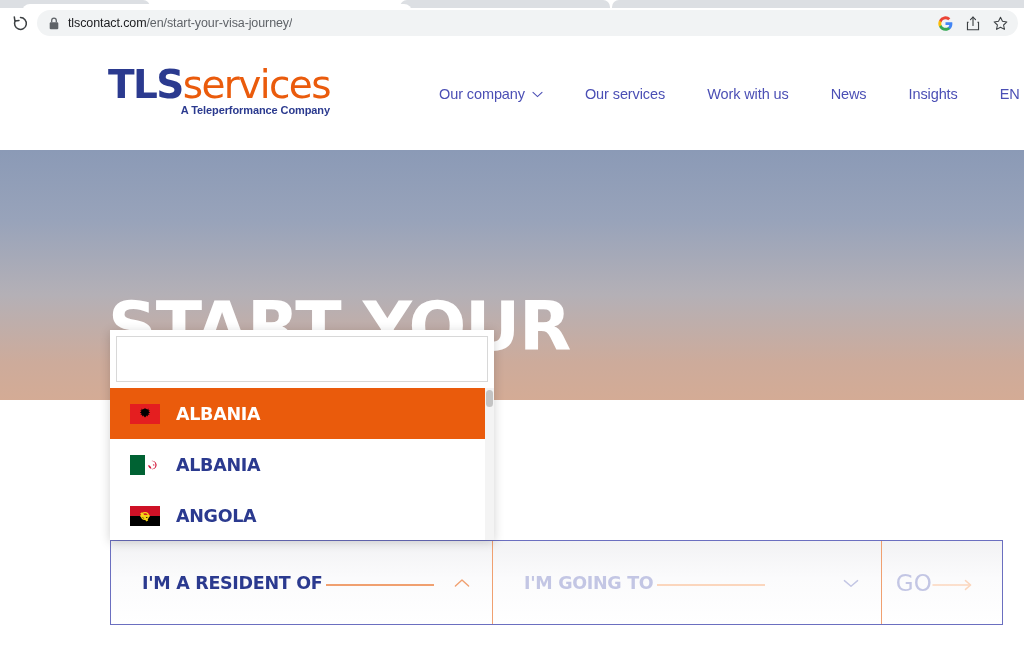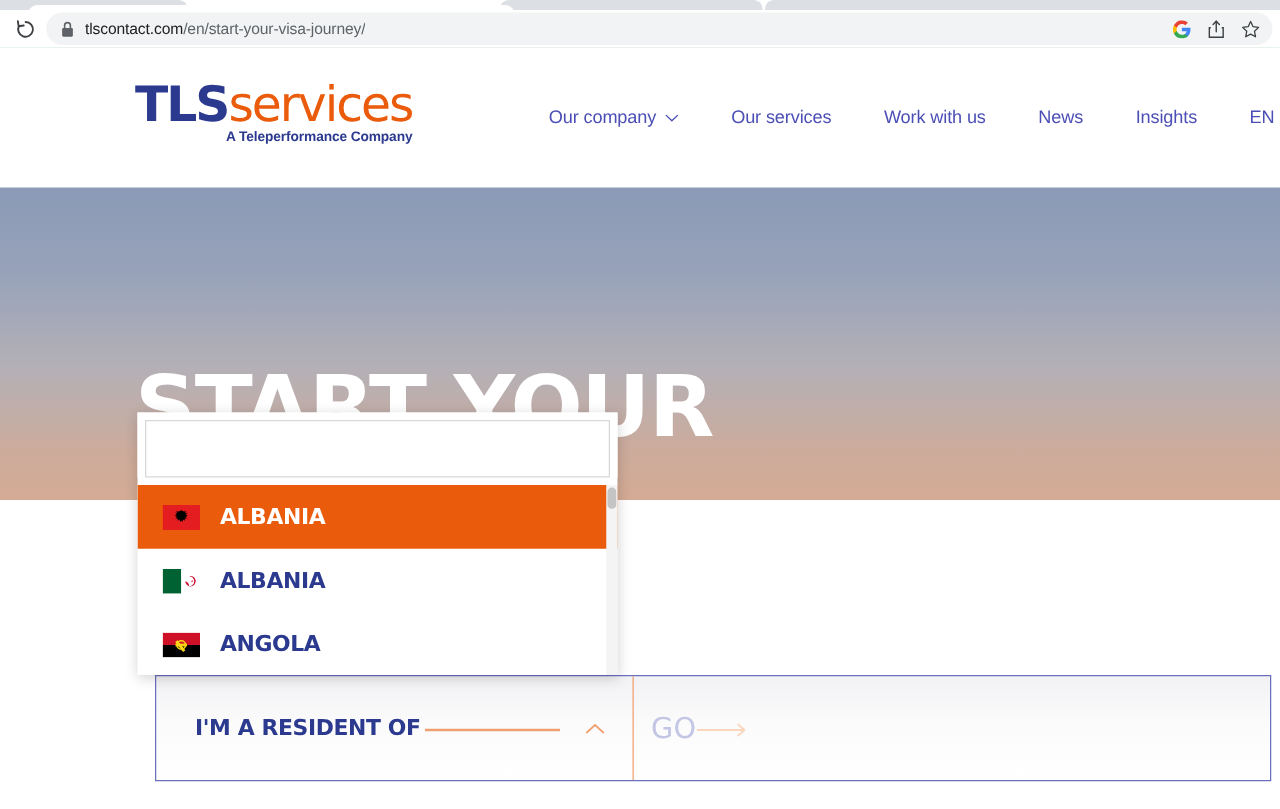--- a/index.html
+++ b/index.html
@@ -206,21 +206,21 @@
     position: absolute;
     top: 2px; left: 1px;
     width: 7px; height: 17px;
     background: #c4c4c4;
     border-radius: 4px;
   }
 
   
   .selector-bar {
     position: absolute;
-    left: 124px; top: 502px;
+    left: 110px; top: 502px;
     width: 893px; height: 85px;
     background: linear-gradient(to bottom, #f2f2f4 0%, #fbfbfc 45%, #ffffff 100%);
     border: 1px solid #6b6fc0;
     display: flex;
     z-index: 10;
   }
   .sel-cell {
     height: 100%;
     display: flex; align-items: center;
     position: relative;
@@ -424,20 +424,31 @@
         <span>I'M A RESIDENT OF</span>
         <span class="blank-line"></span>
       </span>
       <span class="sel-chev">
         <svg width="16" height="10" viewBox="0 0 16 10">
             <path d="M1.4 8 L8 2 L14.6 8" fill="none" stroke="#f0a070" stroke-width="1.4" stroke-linecap="round" stroke-linejoin="round"></path>
           </svg>
       </span>
     </div>
 
+    <div class="sel-cell going">
+      <span class="sel-label">
+        <span>I'M GOING TO</span>
+        <span class="blank-line"></span>
+      </span>
+      <span class="sel-chev">
+        <svg width="16" height="10" viewBox="0 0 16 10">
+            <path d="M1.4 2.6 L8 8.2 L14.6 2.6" fill="none" stroke="#c3c6e4" stroke-width="1.4" stroke-linecap="round" stroke-linejoin="round"></path>
+          </svg>
+      </span>
+    </div>
 
     <div class="sel-cell go">
       <span class="go-label">
         <span>GO</span>
         <span>
           <svg width="42" height="12" viewBox="0 0 42 12">
             <path d="M1 6 H38" fill="none" stroke="#fbd6bd" stroke-width="1.5" stroke-linecap="round"></path>
             <path d="M33.5 1.6 L38.6 6 L33.5 10.4" fill="none" stroke="#fbd6bd" stroke-width="1.5" stroke-linecap="round" stroke-linejoin="round"></path>
           </svg>
         </span>

